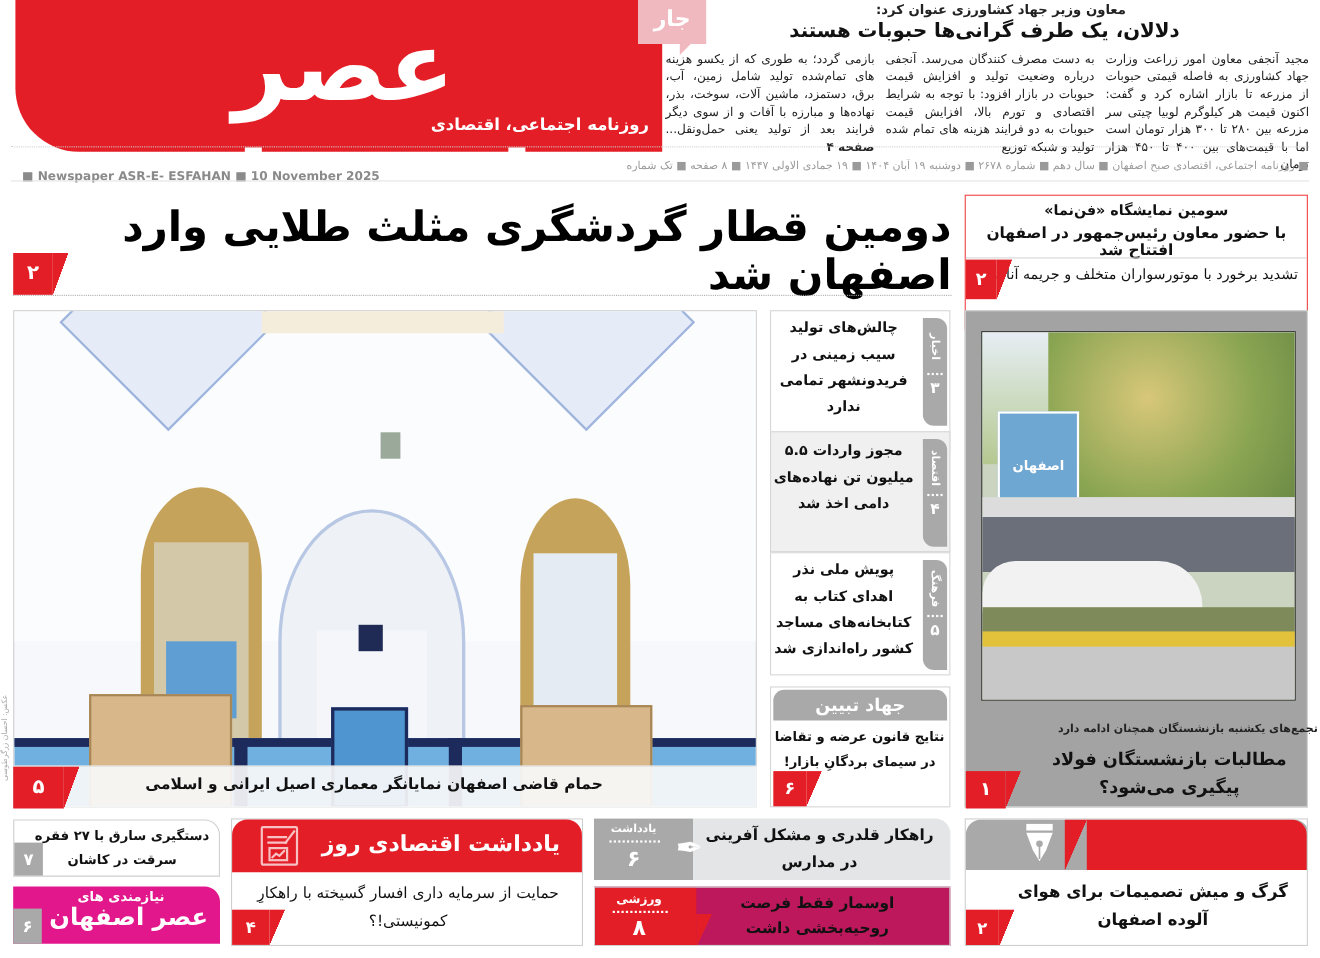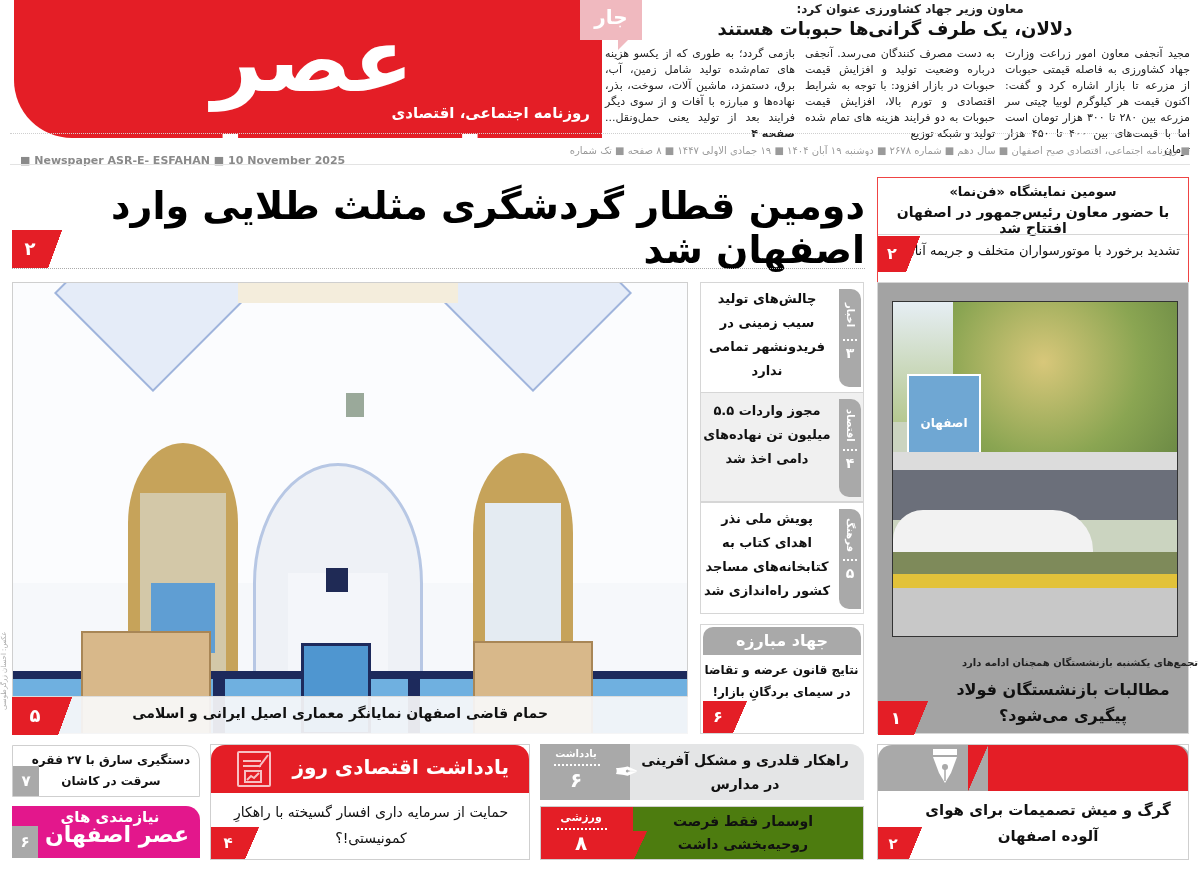--- a/index.html
+++ b/index.html
@@ -77,40 +77,40 @@
   #rp-kicker { left: 0; top: 374px; width: 312px; font-size: 10px; font-weight: bold; text-align: center; direction: rtl; color: #222; margin-left: 46px; }
   #rp-head { left: 60px; top: 394px; width: 250px; font-size: 16px; font-weight: bold; line-height: 26px; text-align: center; direction: rtl; }
   #rp-badge { left: 0; top: 418px; width: 36px; height: 34px; font-size: 17px; line-height: 34px; }
 
   
   #b-kashan { left: 12px; top: 745px; width: 188px; height: 52px; border: 1px solid #cfcfcf; border-top-right-radius: 14px; background: #fff; }
   #b-kashan-txt { right: 8px; top: 4px; width: 160px; font-size: 12px; font-weight: bold; line-height: 21px; text-align: center; direction: rtl; }
   #b-kashan-badge { left: 0; top: 20px; width: 26px; height: 30px; background: #a9a9a9; color: #fff; font-weight: bold; font-size: 15px; line-height: 30px; text-align: center; }
 
   #b-niaz { left: 12px; top: 806px; width: 188px; height: 52px; background: #e3178c; border-top-right-radius: 14px; }
-  #b-niaz-kicker { right: 30px; top: 2px; width: 120px; font-size: 15px; font-weight: bold; color: #fff; text-align: center; direction: rtl; }
+  #b-niaz-kicker { right: 30px; top: 2px; width: 120px; font-size: 12px; font-weight: bold; color: #fff; text-align: center; direction: rtl; }
   #b-niaz-title { right: 8px; top: 16px; width: 150px; font-size: 22px; font-weight: bold; color: #fff; text-align: center; direction: rtl; }
   #b-niaz-badge { left: 0; top: 20px; width: 26px; height: 32px; background: #a9a9a9; color: #fff; font-weight: bold; font-size: 15px; line-height: 32px; text-align: center; }
 
   #b-econ { left: 210px; top: 744px; width: 320px; height: 116px; border: 1px solid #cfcfcf; background: #fff; }
   #b-econ-head { left: 0; top: 0; width: 318px; height: 48px; background: #e41e26; border-top-left-radius: 14px; border-top-right-radius: 14px; }
   #b-econ-title { right: 20px; top: 10px; font-size: 20px; font-weight: bold; color: #fff; direction: rtl; }
   #b-econ-icon { left: 26px; top: 6px; width: 34px; height: 36px; border: 2px solid #f7c0c3; border-radius: 2px; }
   #b-econ-txt { right: 10px; top: 54px; width: 296px; font-size: 14px; font-weight: normal; line-height: 26px; text-align: center; direction: rtl; }
   #b-econ-badge { left: 0; top: 82px; width: 34px; height: 32px; font-size: 15px; line-height: 32px; }
 
   #b-schools { left: 540px; top: 744px; width: 324px; height: 56px; border-top-right-radius: 14px; background: #e4e5e6; overflow: hidden; }
   #b-schools-tag { left: 0; top: 0; width: 90px; height: 56px; background: #a9a9a9; }
   #b-schools-lbl { left: 6px; top: 4px; width: 60px; font-size: 10px; font-weight: bold; color: #fff; text-align: center; direction: rtl; }
   #b-schools-dots { left: 14px; top: 20px; width: 46px; border-top: 2px dotted #fff; }
   #b-schools-num { left: 6px; top: 24px; width: 60px; font-size: 20px; font-weight: bold; color: #fff; text-align: center; }
   #b-schools-feather { left: 74px; top: 6px; width: 20px; height: 44px; font-size: 30px; color: #fff; line-height: 44px; }
   #b-schools-txt { right: 14px; top: 4px; width: 210px; font-size: 14px; line-height: 24px; text-align: center; direction: rtl; color: #111; font-weight: bold; }
 
-  #b-sport { left: 540px; top: 806px; width: 324px; height: 54px; border: 1px solid #cfcfcf; background: #4d7c0f; overflow: hidden; }
+  #b-sport { left: 540px; top: 806px; width: 324px; height: 54px; border: 1px solid #cfcfcf; background: #be185d; overflow: hidden; }
   #b-sport-tag { left: 0; top: 0; width: 92px; height: 54px; background: #e41e26; }
   #b-sport-tag:after { content: ""; position: absolute; right: -14px; bottom: 0; width: 14px; height: 30px; background: linear-gradient(to bottom right, #e41e26 50%, transparent 51%); }
   #b-sport-lbl { left: 0; top: 4px; width: 80px; font-size: 11px; font-weight: bold; color: #fff; text-align: center; direction: rtl; }
   #b-sport-dots { left: 16px; top: 21px; width: 50px; border-top: 2px dotted #fff; }
   #b-sport-num { left: 0; top: 24px; width: 80px; font-size: 20px; font-weight: bold; color: #fff; text-align: center; }
   #b-sport-txt { right: 10px; top: 3px; width: 220px; font-size: 14px; line-height: 23px; text-align: center; direction: rtl; color: #111; font-weight: bold; }
 
   #b-sotun { left: 877px; top: 744px; width: 312px; height: 116px; border: 1px solid #cfcfcf; background: #fff; overflow: hidden; }
   #b-sotun-grey { left: 0; top: 0; width: 312px; height: 46px; background: #a9a9a9; border-top-left-radius: 14px; border-top-right-radius: 14px; }
   #b-sotun-red { right: 0; top: 0; width: 200px; height: 46px; background: #e41e26; border-top-right-radius: 14px; }
@@ -207,21 +207,21 @@
 <div id="side-3" class="abs side-item">
   <div class="txt" style="top:4px;">پویش ملی نذر اهدای کتاب به کتابخانه‌های مساجد کشور راه‌اندازی شد</div>
   <div class="side-tab" style="top:6px;height:100px;">
     <span class="lbl">فرهنگ</span>
     <span class="dots"></span>
     <span class="num">۵</span>
   </div>
 </div>
 
 <div id="jahad" class="abs">
-  <div id="jahad-head" class="abs">جهاد مبارزه</div>
+  <div id="jahad-head" class="abs">جهاد تبیین</div>
   <div id="jahad-txt" class="abs">نتایج قانون عرضه و تقاضا در سیمای بردگانِ بازار!</div>
   <div id="jahad-badge" class="abs page-badge">۶</div>
 </div>
 
 <div id="rpanel" class="abs">
   <div id="rphoto" class="abs">
     <div class="ph" style="left:0;top:0;width:286px;height:120px;background:linear-gradient(#e6eef4,#b5c890);"></div>
     <div class="ph" style="left:60px;top:0;width:226px;height:150px;background:radial-gradient(circle at 40% 40%,#d8c77a,#8aa552 60%,#6c8a45);"></div>
     <div class="ph" style="left:14px;top:72px;width:74px;height:104px;background:#6fa7d3;border:2px solid #fff;">
       <div style="color:#fff;font-size:12px;font-weight:bold;text-align:center;margin-top:40px;direction:rtl;">اصفهان</div>

